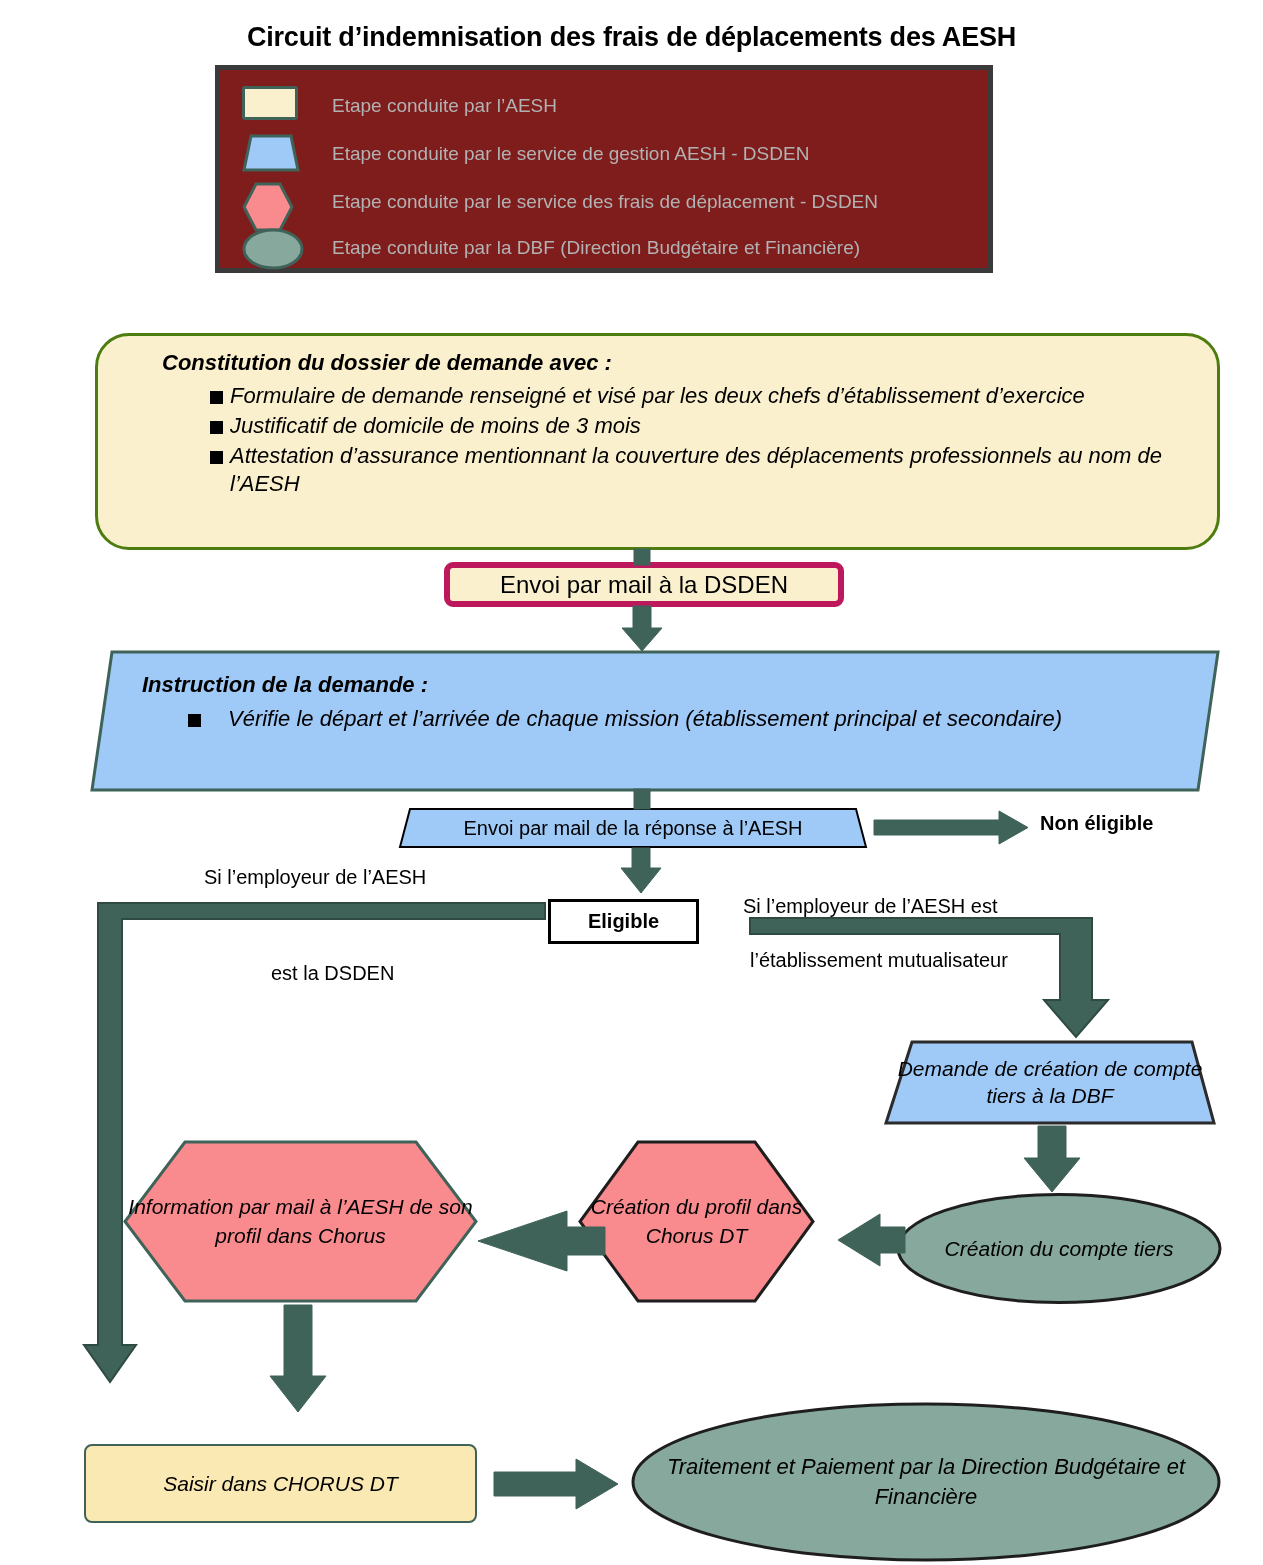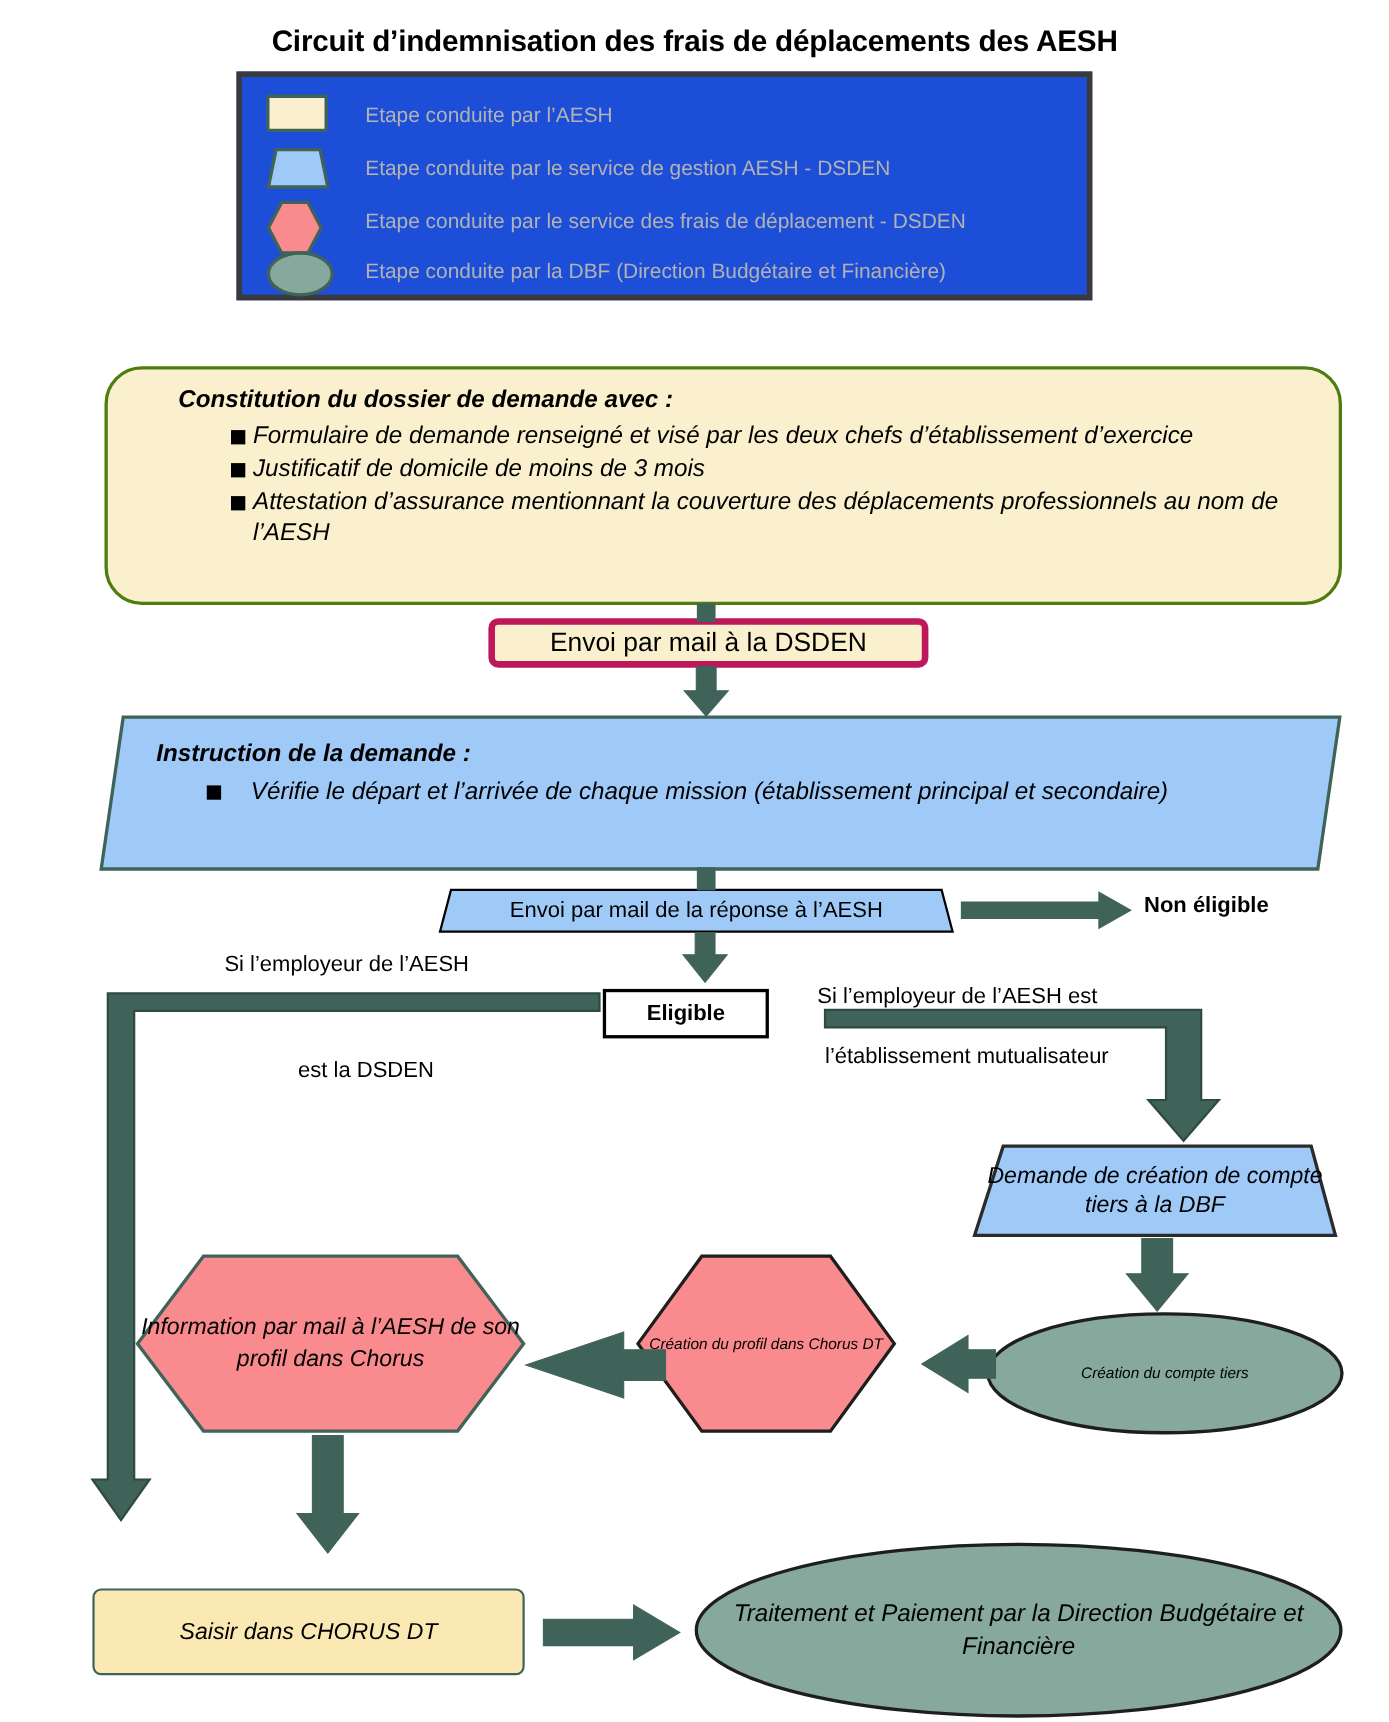--- a/index.html
+++ b/index.html
@@ -22,21 +22,21 @@
     text-align:center;
     font-size:27px;
     font-weight:bold;
     letter-spacing:-0.2px;
   }
 
   
   #legend{
     left:215px; top:65px; width:778px; height:208px;
     border:5px solid #3a3a3a;
-    background:#1d4ed8;
+    background:#7f1d1d;
     box-sizing:border-box;
   }
   .legend-row{
     position:absolute;
     left:0; width:100%; height:52px;
     display:flex; align-items:center;
   }
   .legend-swatch{
     position:relative;
     width:62px; height:40px;
@@ -168,31 +168,31 @@
     text-align:center;font-size:21px;font-style:italic;line-height:1.25;
   }
 
   
   #ell-compte-tiers{
     left:896px; top:1192px; width:326px; height:113px;
   }
   #ell-compte-tiers .label{
     position:absolute;left:0;top:0;width:100%;height:100%;
     display:flex;align-items:center;justify-content:center;
-    text-align:center;font-size:14px;font-style:italic;line-height:1.3;
+    text-align:center;font-size:21px;font-style:italic;line-height:1.3;
   }
 
   
   #hex-creation-profil{
     left:578px; top:1140px; width:237px; height:163px;
   }
   #hex-creation-profil .label{
     position:absolute;left:0;top:0;width:100%;height:100%;
     display:flex;align-items:center;justify-content:center;
-    text-align:center;font-size:14px;font-style:italic;line-height:1.35;
+    text-align:center;font-size:21px;font-style:italic;line-height:1.35;
   }
   #hex-information{
     left:123px; top:1140px; width:355px; height:163px;
   }
   #hex-information .label{
     position:absolute;left:0;top:0;width:100%;height:100%;
     display:flex;align-items:center;justify-content:center;
     text-align:center;font-size:21px;font-style:italic;line-height:1.35;
   }
 

